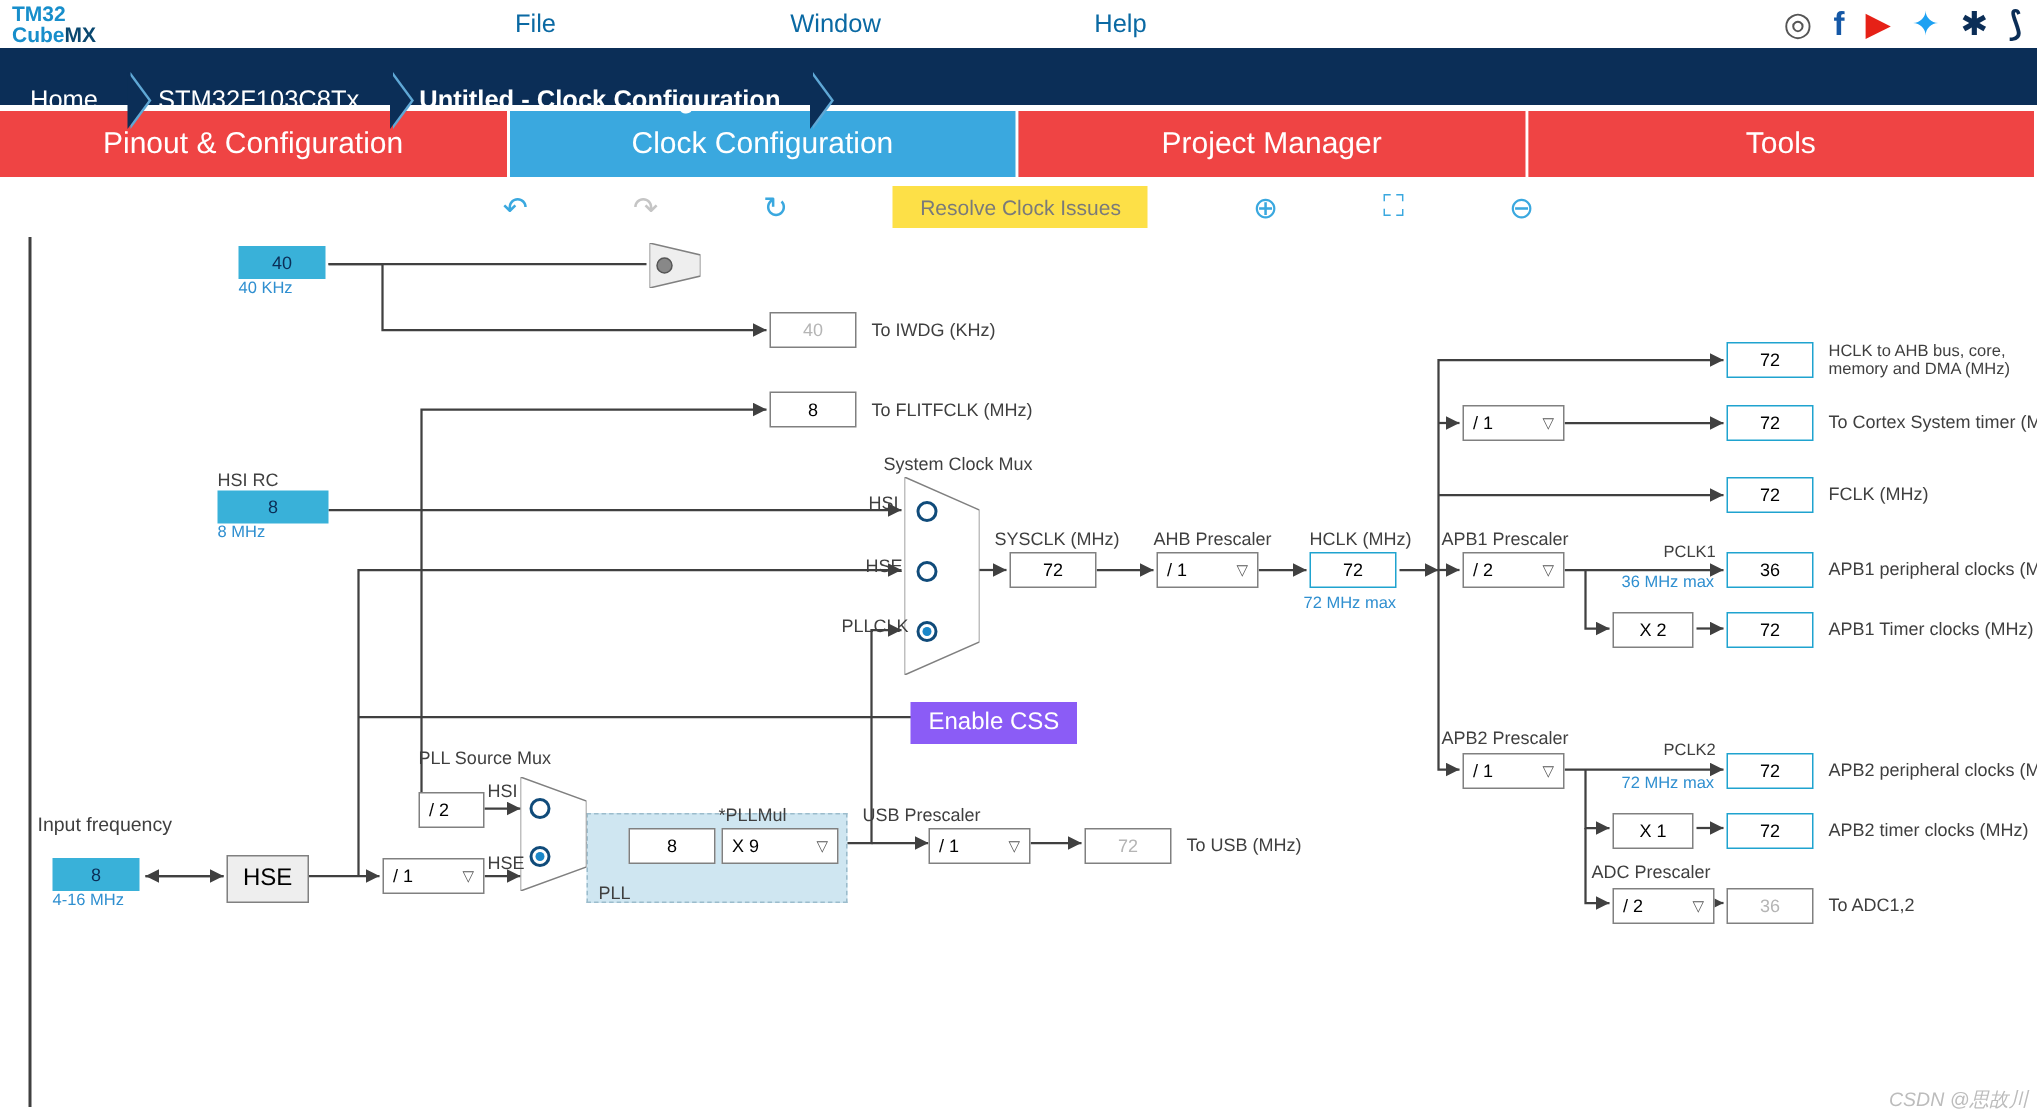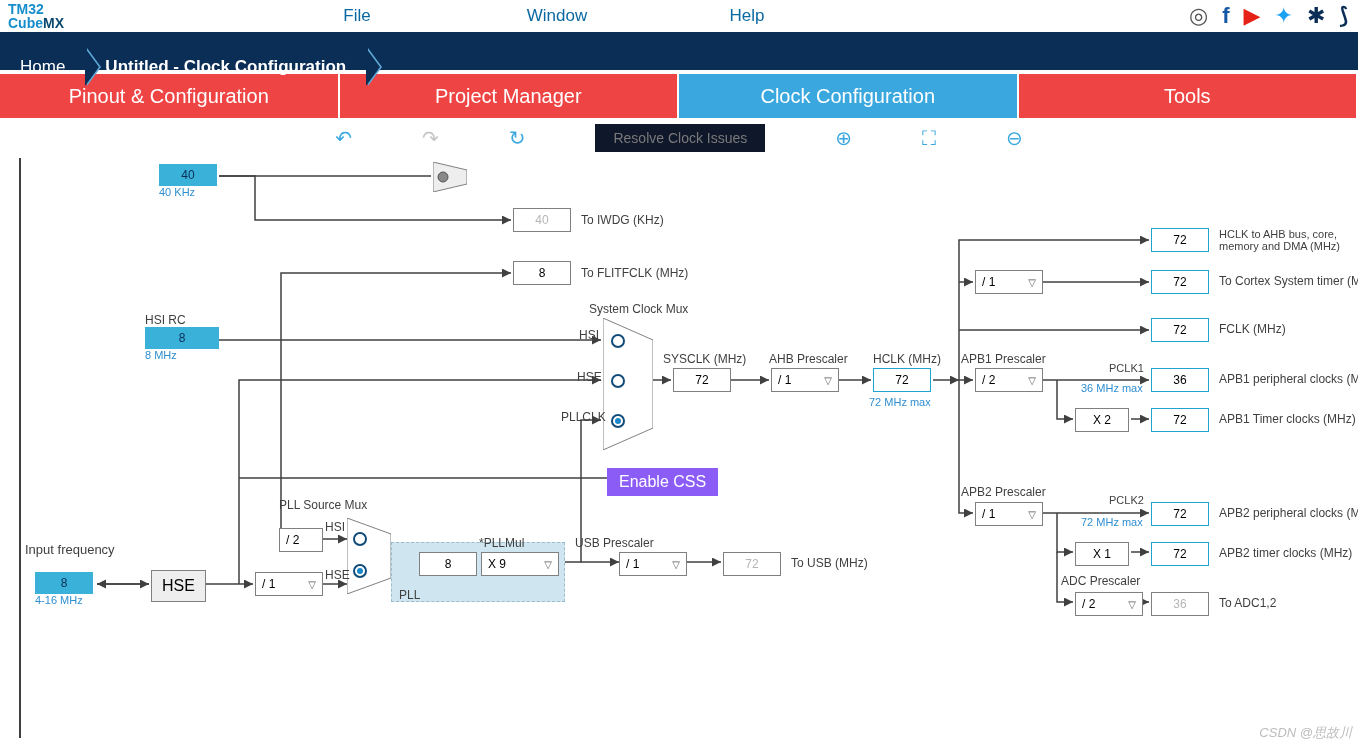--- a/index.html
+++ b/index.html
@@ -27,21 +27,21 @@
   
   .tab-bar { height: 44px; display:flex; margin-top:4px;}
   .tab { flex:1; display:flex; align-items:center; justify-content:center; font-size:20px;
     background:#ef4444; color:#fff; border-right:2px solid #fff; cursor:pointer;}
   .tab.active{ background:#3aa8df;}
 
   
   .toolbar { height:40px; display:flex; align-items:center; justify-content:center; gap:70px; font-size:15px;}
   .tbtn{ color:#3aa8df; font-size:20px; cursor:pointer;}
   .tbtn.grey{ color:#c5c5c5;}
-  .resolve { background:#0f172a; color:#7a7a7a; padding:6px 18px; font-size:14px;}
+  .resolve { background:#fde047; color:#7a7a7a; padding:6px 18px; font-size:14px;}
 
   
   .canvas { position:relative; width:1358px; height:580px; overflow:hidden; border-left:2px solid #404040;margin-left:19px;}
   .canvas svg.wires{position:absolute; inset:0; width:100%; height:100%;}
   .wires line, .wires polyline{ stroke:#404040; stroke-width:1.5; fill:none;}
   .wires .arrow{ fill:#404040;}
 
   .block{ position:absolute; font-size:12px;}
   .label{ color:#3f3f3f; font-size:12px; white-space:nowrap;}
   .small-blue{ color:#2f8fd0; font-size:11px;}
@@ -78,27 +78,28 @@
     <span style="color:#1558a6;font-weight:bold">f</span>
     <span style="color:#e62117">▶</span>
     <span style="color:#1da1f2">✦</span>
     <span style="color:#0b2e57">✱</span>
     <span style="color:#0b2e57;font-weight:bold">⟆</span>
   </div>
 </div>
 
 <div class="crumb-bar">
   <div class="crumb">Home</div>
+  <div class="crumb">STM32F103C8Tx</div>
   <div class="crumb active">Untitled - Clock Configuration</div>
 </div>
 
 <div class="tab-bar">
   <div class="tab">Pinout &amp; Configuration</div>
+  <div class="tab active">Clock Configuration</div>
   <div class="tab">Project Manager</div>
-  <div class="tab active">Clock Configuration</div>
   <div class="tab">Tools</div>
 </div>
 
 <div class="toolbar">
   <span class="tbtn">↶</span>
   <span class="tbtn grey">↷</span>
   <span class="tbtn">↻</span>
   <span class="resolve">Resolve Clock Issues</span>
   <span class="tbtn">⊕</span>
   <span class="tbtn">⛶</span>

